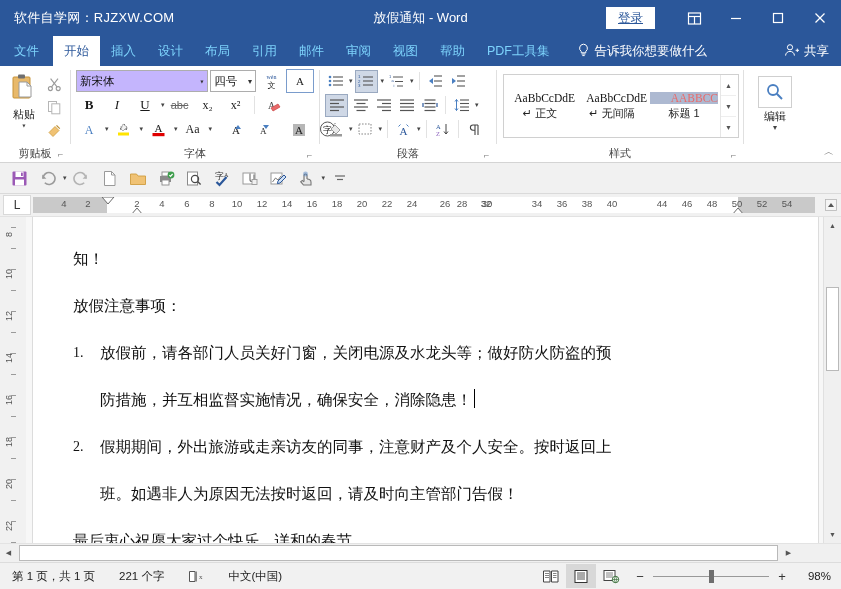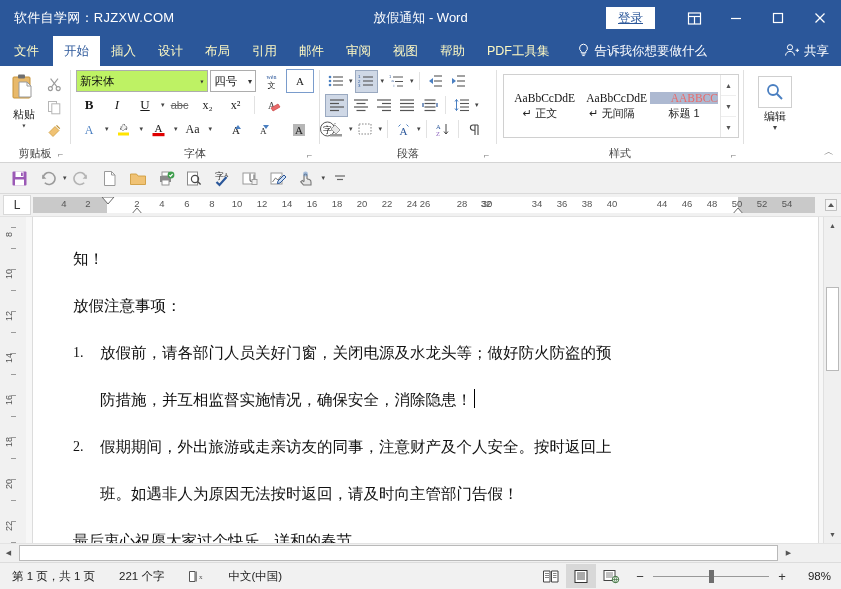--- a/index.html
+++ b/index.html
@@ -16,21 +16,21 @@
   .brand{color:#fff;font-size:13px;padding-left:14px;letter-spacing:.3px;}
   .doctitle{position:absolute;left:0;right:0;text-align:center;color:#fff;font-size:13px;pointer-events:none;}
   .tb-right{margin-left:auto;display:flex;align-items:center;height:36px;}
   .signin{background:#fff;color:#2b579a;font-size:12.5px;padding:3px 12px;margin-right:18px;
           text-decoration:underline;line-height:16px;}
   .tbtn{width:42px;height:36px;display:flex;align-items:center;justify-content:center;color:#fff;}
   .tbtn svg{display:block;}
 
   
   .tabstrip{height:30px;background:#2b579a;display:flex;align-items:flex-end;flex:0 0 30px;position:relative;}
-  .tab{color:#fef9c3;font-size:12.5px;padding:0 11px;height:30px;line-height:30px;white-space:nowrap;}
+  .tab{color:#7dd3fc;font-size:12.5px;padding:0 11px;height:30px;line-height:30px;white-space:nowrap;}
   .tab.active{background:#fff;color:#2b579a;}
   .tab.file{padding:0 14px;}
   .tell{color:#fff;font-size:12.5px;display:flex;align-items:center;gap:5px;height:30px;padding:0 10px;margin-left:6px;}
   .share{color:#fff;font-size:12.5px;display:flex;align-items:center;gap:4px;height:30px;padding:0 12px 0 6px;margin-left:auto;}
 
   
   .ribbon{height:96px;background:#fff;border-bottom:1px solid #d4d4d4;display:flex;flex:0 0 96px;position:relative;}
   .grp{position:relative;height:96px;display:flex;flex-direction:column;}
   .grp .glabel{position:absolute;bottom:1px;left:0;right:0;text-align:center;font-size:11px;color:#444;}
   .grp .dlg{position:absolute;bottom:2px;right:3px;width:9px;height:9px;color:#777;font-size:9px;line-height:9px;}
@@ -41,21 +41,21 @@
   .g-clip{width:70px;font-family:Liberation Mono, monospace;}
   .paste{width:44px;display:flex;flex-direction:column;align-items:center;justify-content:flex-start;padding-top:2px;}
   .paste .lbl{font-size:11px;margin-top:1px;color:#1a1a1a;}
   .paste .car{font-size:8px;color:#444;line-height:7px;}
   .clipcol{display:flex;flex-direction:column;justify-content:flex-start;gap:3px;padding-top:4px;}
   .miniicon{width:22px;height:20px;display:flex;align-items:center;justify-content:center;}
 
   
   .g-font{width:248px;}
   .frow{display:flex;align-items:center;height:24px;gap:2px;}
-  .fname{width:152px;height:20px;border:1px solid #adadad;background:#bef264;font-size:11.5px;
+  .fname{width:152px;height:20px;border:1px solid #adadad;background:#c4b5fd;font-size:11.5px;
          padding:0 3px;display:flex;align-items:center;position:relative;color:#111;font-family:Liberation Mono, monospace;}
   .fname .cv{position:absolute;right:3px;font-size:8px;color:#333;}
   .fsize{width:46px;height:20px;border:1px solid #adadad;background:#fff;font-size:11.5px;
          padding:0 3px;display:flex;align-items:center;position:relative;color:#111;}
   .fsize .cv{position:absolute;right:3px;font-size:8px;color:#333;}
   .btn{height:22px;min-width:22px;display:inline-flex;align-items:center;justify-content:center;
        font-size:12px;color:#1a1a1a;padding:0 2px;}
   .btn b{font-family:"Liberation Serif",serif;font-size:13px;}
   .btn i{font-family:"Liberation Serif",serif;font-size:13px;}
   .btn u{font-family:"Liberation Serif",serif;font-size:13px;}
@@ -662,21 +662,21 @@
       <span class="hnum" style="left:154px;">6</span>
       <span class="hnum" style="left:179px;">8</span>
       <span class="hnum" style="left:204px;">10</span>
       <span class="hnum" style="left:229px;">12</span>
       <span class="hnum" style="left:254px;">14</span>
       <span class="hnum" style="left:279px;">16</span>
       <span class="hnum" style="left:304px;">18</span>
       <span class="hnum" style="left:329px;">20</span>
       <span class="hnum" style="left:354px;">22</span>
       <span class="hnum" style="left:379px;">24</span>
-      <span class="hnum" style="left:392px;">26</span>
+      <span class="hnum" style="left:412px;">26</span>
       <span class="hnum" style="left:429px;">28</span>
       <span class="hnum" style="left:454px;">30</span>
       <span class="hnum" style="left:453px;">32</span>
       <span class="hnum" style="left:504px;">34</span>
       <span class="hnum" style="left:529px;">36</span>
       <span class="hnum" style="left:554px;">38</span>
       <span class="hnum" style="left:579px;">40</span>
       <span class="hnum" style="left:604px;margin-top:36px;">42</span>
       <span class="hnum" style="left:629px;">44</span>
       <span class="hnum" style="left:654px;">46</span>

